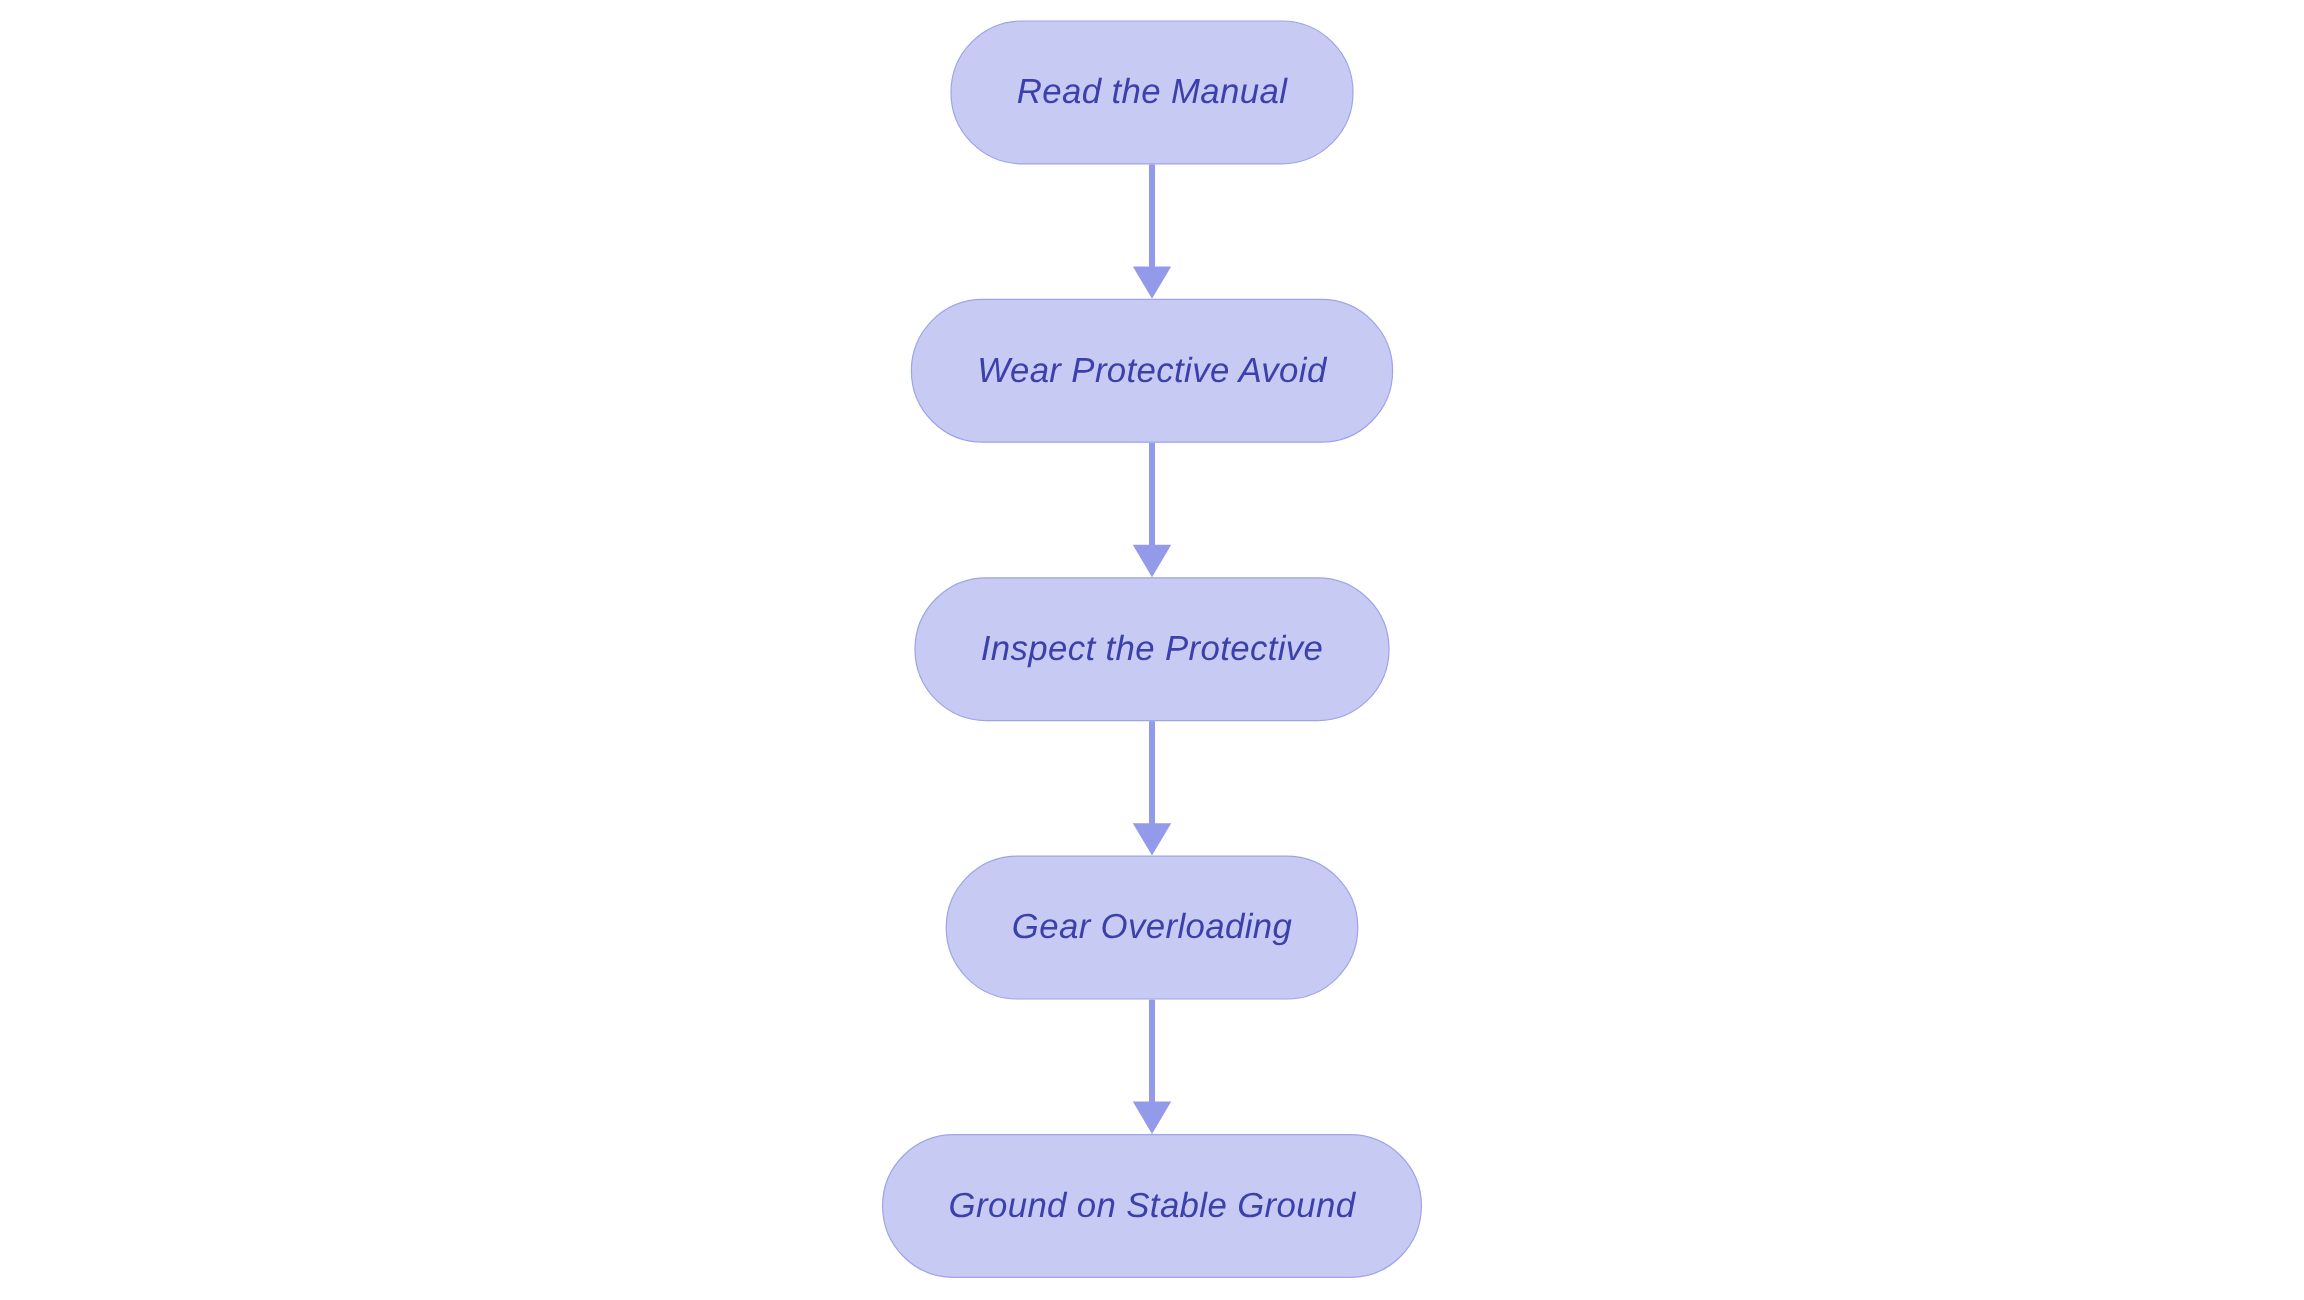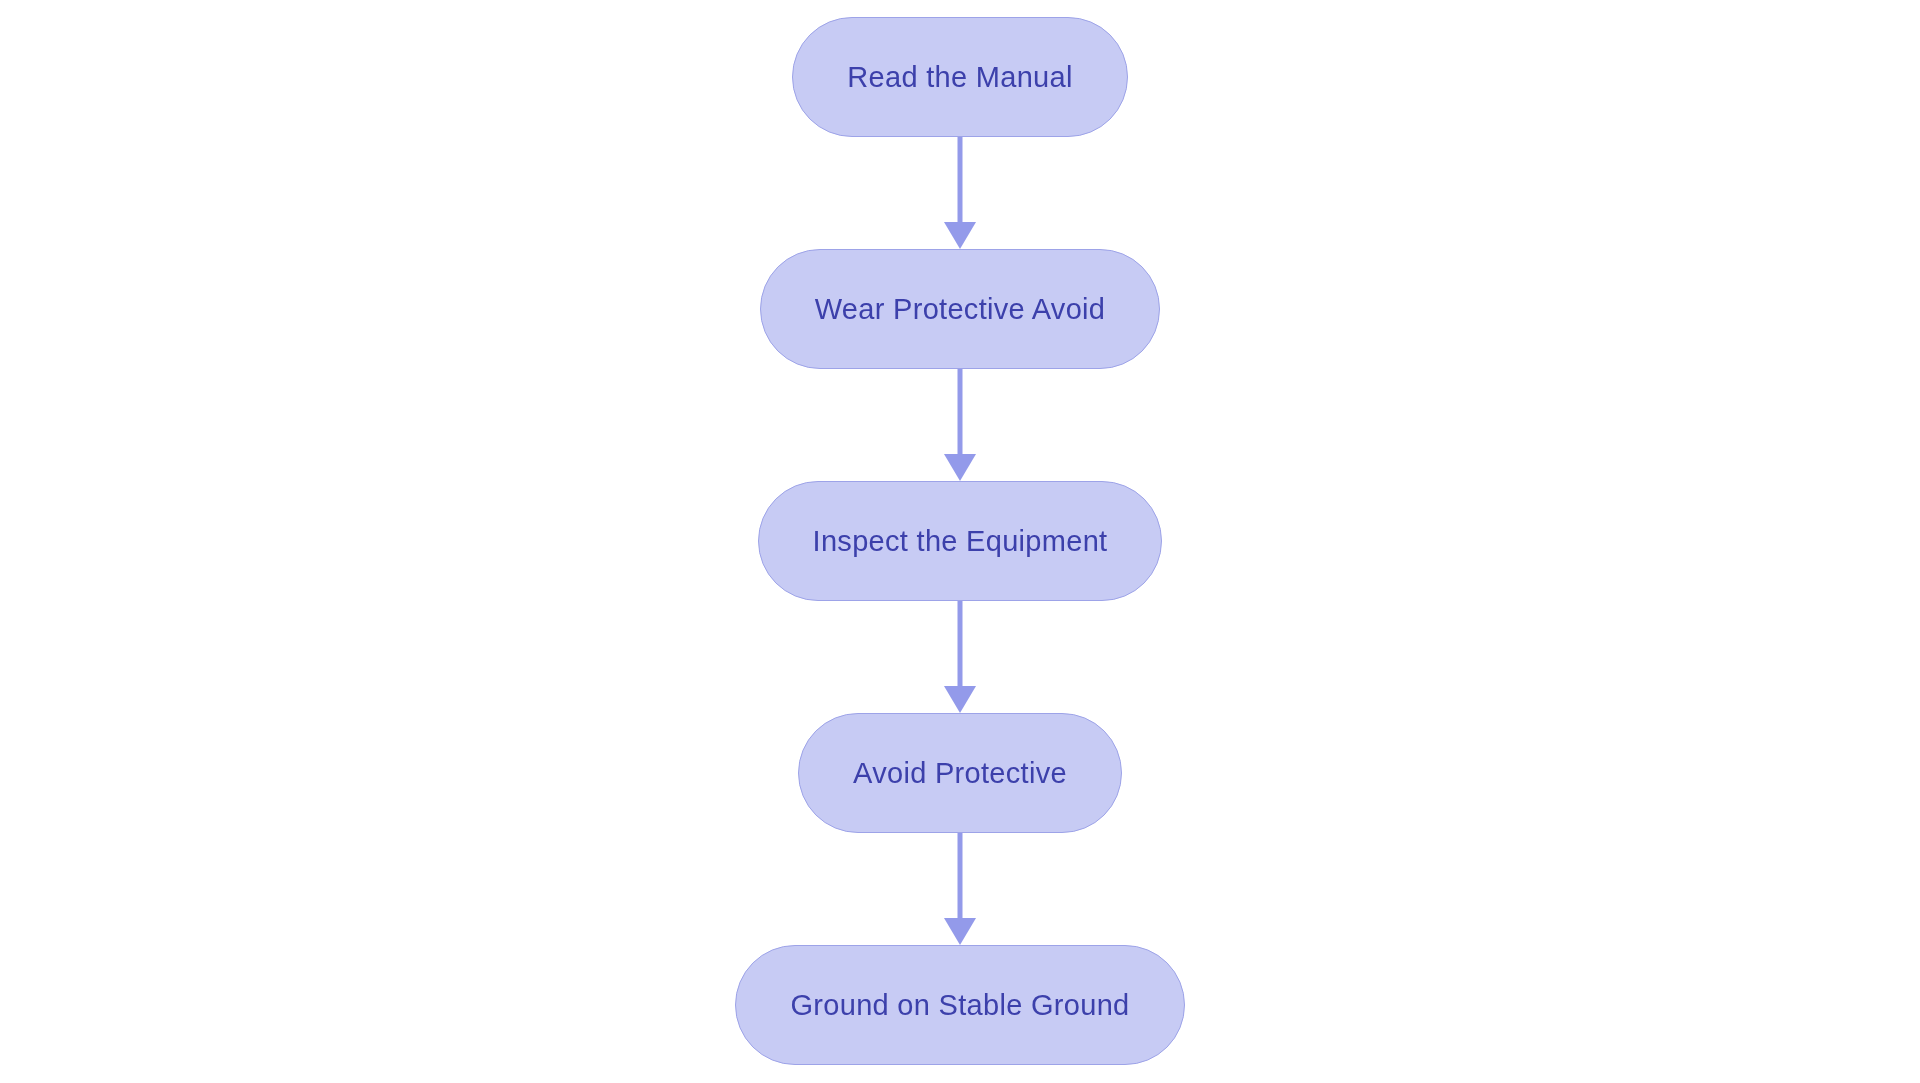--- a/index.html
+++ b/index.html
@@ -13,20 +13,21 @@
   html, body {
     background: var(--bg);
     font-family: "Liberation Sans", sans-serif;
   }
   .canvas {
     position: relative;
     width: 1920px;
     height: 1083px;
     background: var(--bg);
     overflow: hidden;
+    font-style: italic;
   }
   .flow {
     position: absolute;
     left: 0;
     top: 0;
     width: 100%;
     display: flex;
     flex-direction: column;
     align-items: center;
     padding-top: 17px;
@@ -94,30 +95,30 @@
   <div class="node">
     <span class="node-label">Wear Protective Avoid</span>
   </div>
 
   <div class="connector">
     <div class="arrow-line"></div>
     <div class="arrow-head"></div>
   </div>
 
   <div class="node">
-    <span class="node-label">Inspect the Equipment</span>
+    <span class="node-label">Inspect the Protective</span>
   </div>
 
   <div class="connector">
     <div class="arrow-line"></div>
     <div class="arrow-head"></div>
   </div>
 
   <div class="node">
-    <span class="node-label">Avoid Protective</span>
+    <span class="node-label">Gear Overloading</span>
   </div>
 
   <div class="connector">
     <div class="arrow-line"></div>
     <div class="arrow-head"></div>
   </div>
 
   <div class="node">
     <span class="node-label">Ground on Stable Ground</span>
   </div>

